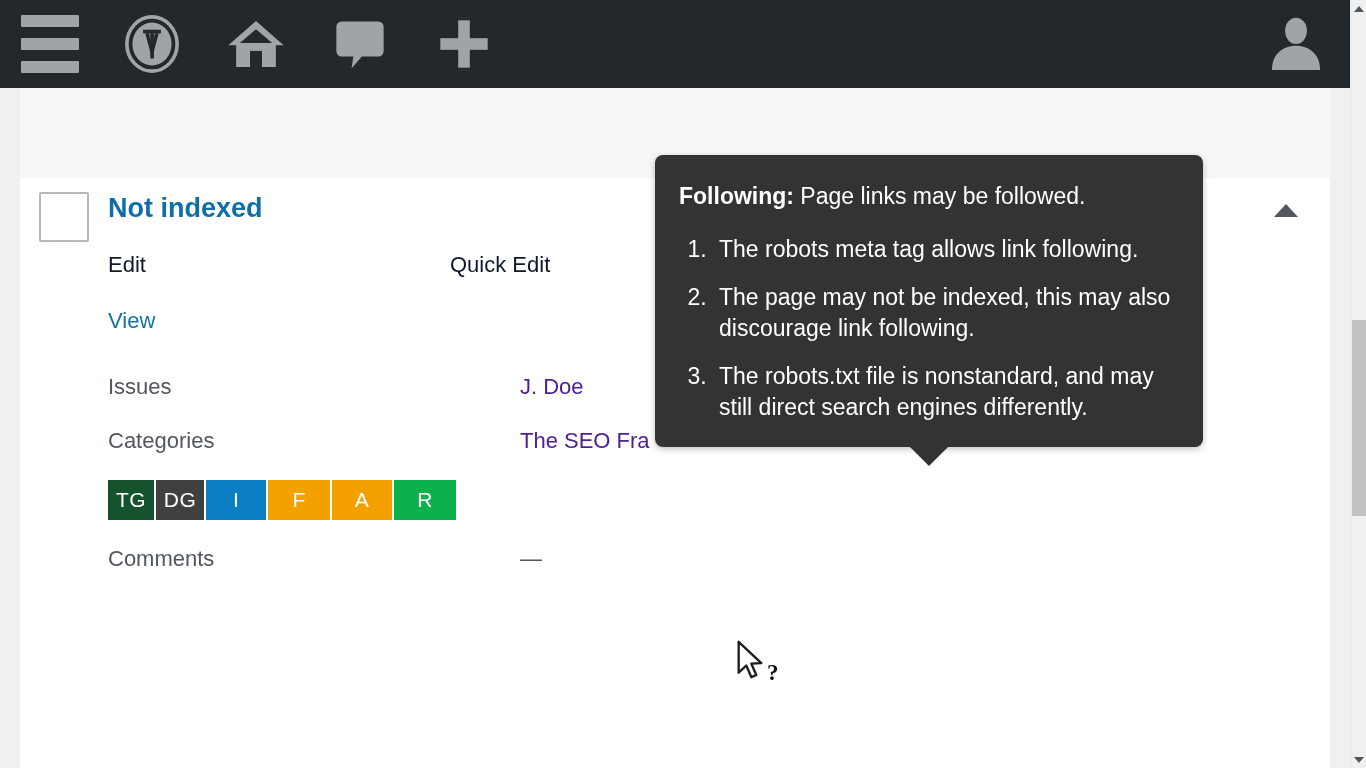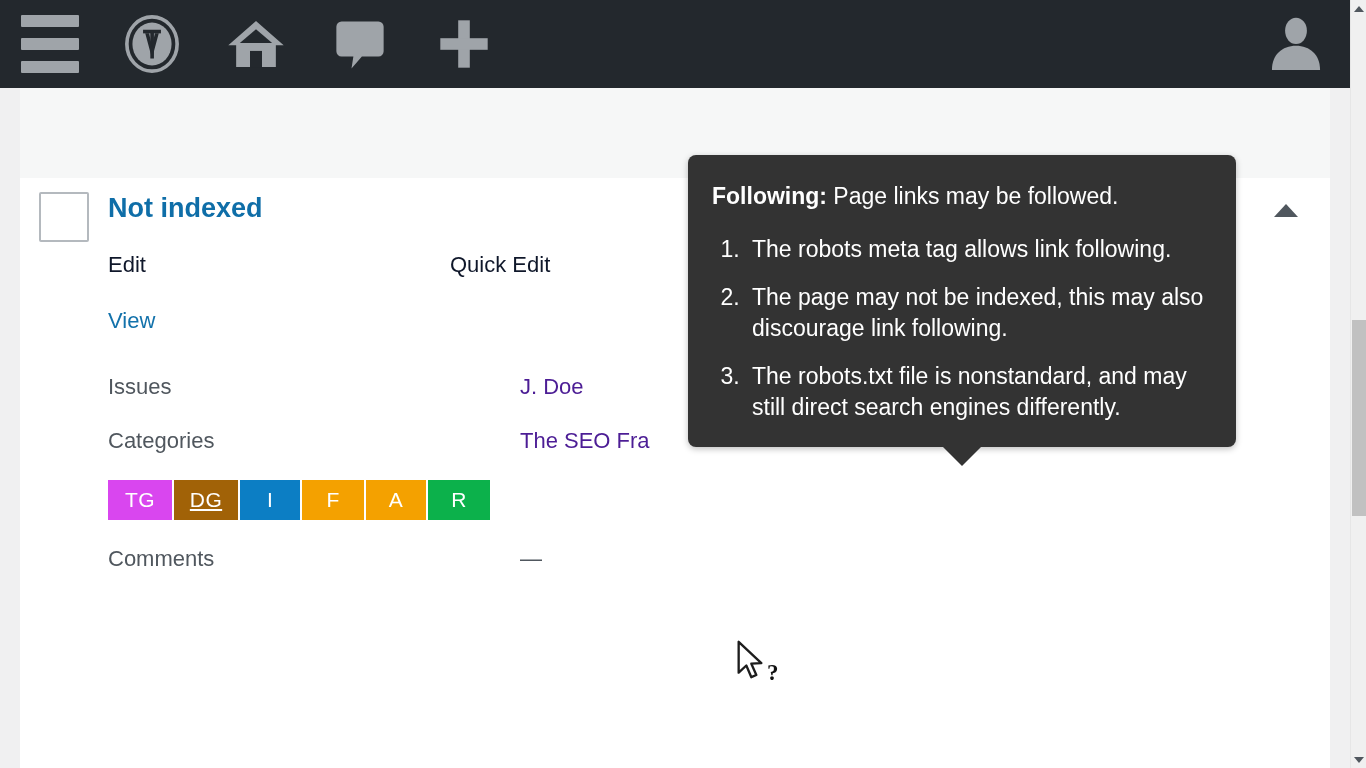--- a/index.html
+++ b/index.html
@@ -246,22 +246,22 @@
             <div class="meta-row tight">
               <div class="meta-label">Categories</div>
               <div class="meta-value">
                 <a href="#">The SEO Fra</a>
               </div>
             </div>
 
             <div class="meta-row tight">
               <div class="meta-value">
                 <div class="seo-bar" id="seo-bar">
-                    <div class="seo-badge" style="background: #d946ef; width: 66px;">TG</div>
-                    <div class="seo-badge" style="background: #a16207; width: 66px; text-decoration: underline;">DG</div>
+                    <div class="seo-badge" style="background: #14532d; width: 48px;">TG</div>
+                    <div class="seo-badge" style="background: #404040; width: 50px;">DG</div>
                     <div class="seo-badge" style="background: rgb(12, 126, 196); width: 62px;">I</div>
                     <div class="seo-badge" style="background: rgb(244, 161, 0); width: 64px;">F</div>
                     <div class="seo-badge" style="background: rgb(244, 161, 0); width: 62px;">A</div>
                     <div class="seo-badge" style="background: rgb(12, 177, 75); width: 62px;">R</div>
                   </div>
               </div>
             </div>
 
             <div class="meta-row">
               <div class="meta-label">Comments</div>
@@ -328,21 +328,21 @@
     <div class="ab-item ab-spacer"></div>
 
     <div class="ab-item ab-avatar">
       <svg width="60" height="62" viewBox="0 0 24 25">
         <ellipse cx="12" cy="7.2" rx="4.4" ry="5.3" fill="#9fa4a9"></ellipse>
         <path d="M2.3 23 C2.3 16.8 6.4 13.2 12 13.2 C17.6 13.2 21.7 16.8 21.7 23 Z" fill="#9fa4a9"></path>
       </svg>
     </div>
   </div>
 
-  <div class="tooltip" style="background: rgb(51, 51, 51); margin-left: 33px;">
+  <div class="tooltip" style="background: rgb(51, 51, 51);">
     <div class="tooltip-head">
       <b>Following:</b><span> Page links may be followed.</span>
     </div>
     <ol id="tooltip-list">
         <li>The robots meta tag allows link following.</li>
         <li>The page may not be indexed, this may also discourage link following.</li>
         <li>The robots.txt file is nonstandard, and may still direct search engines differently.</li>
       </ol>
     <div class="tooltip-arrow" style="border-top-color: rgb(51, 51, 51);"></div>
   </div>

